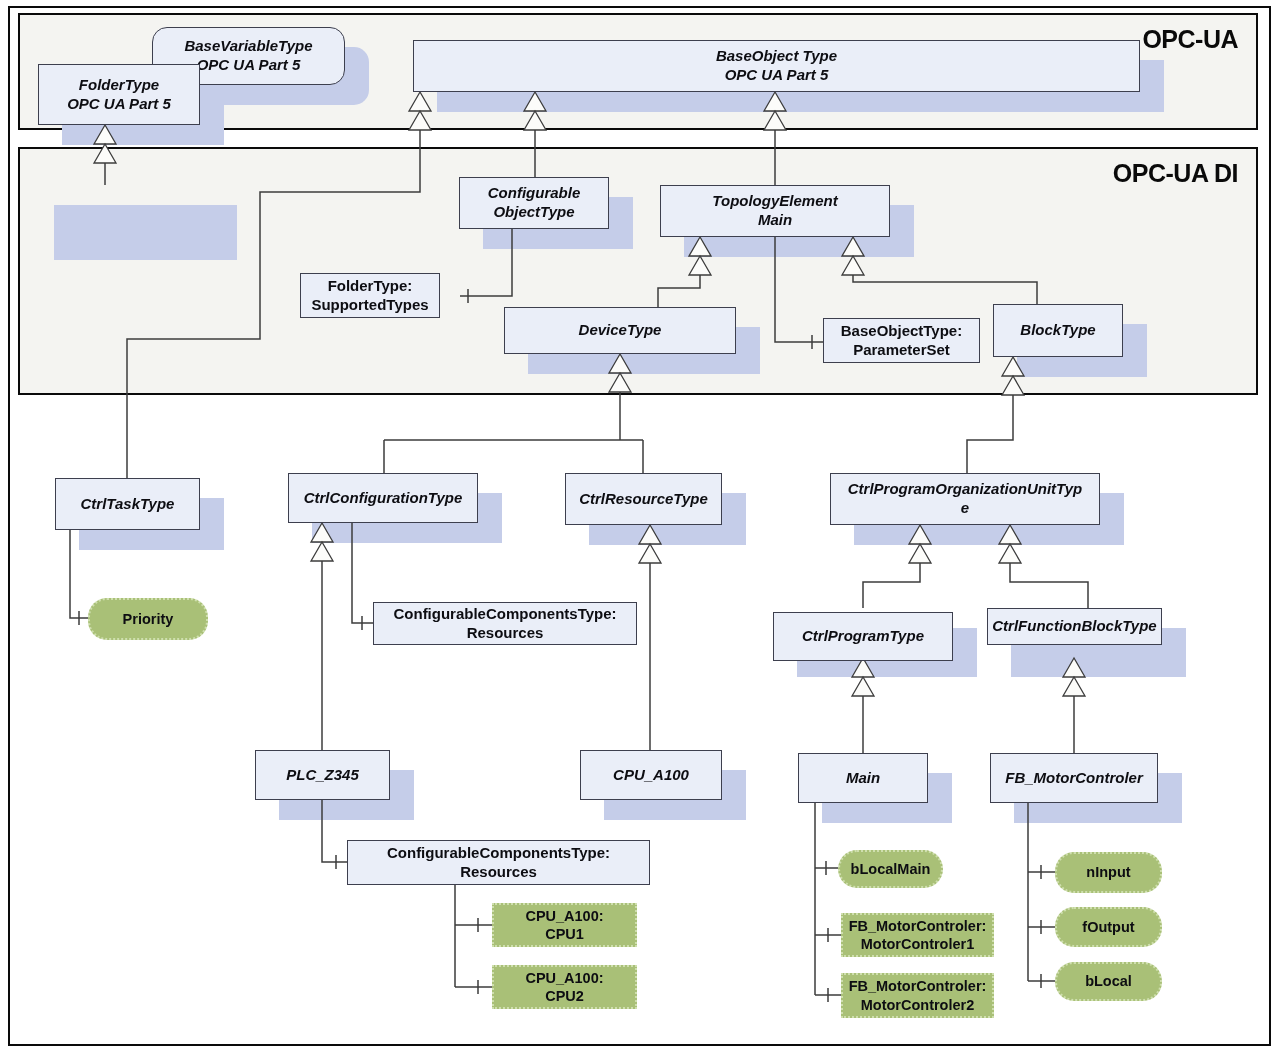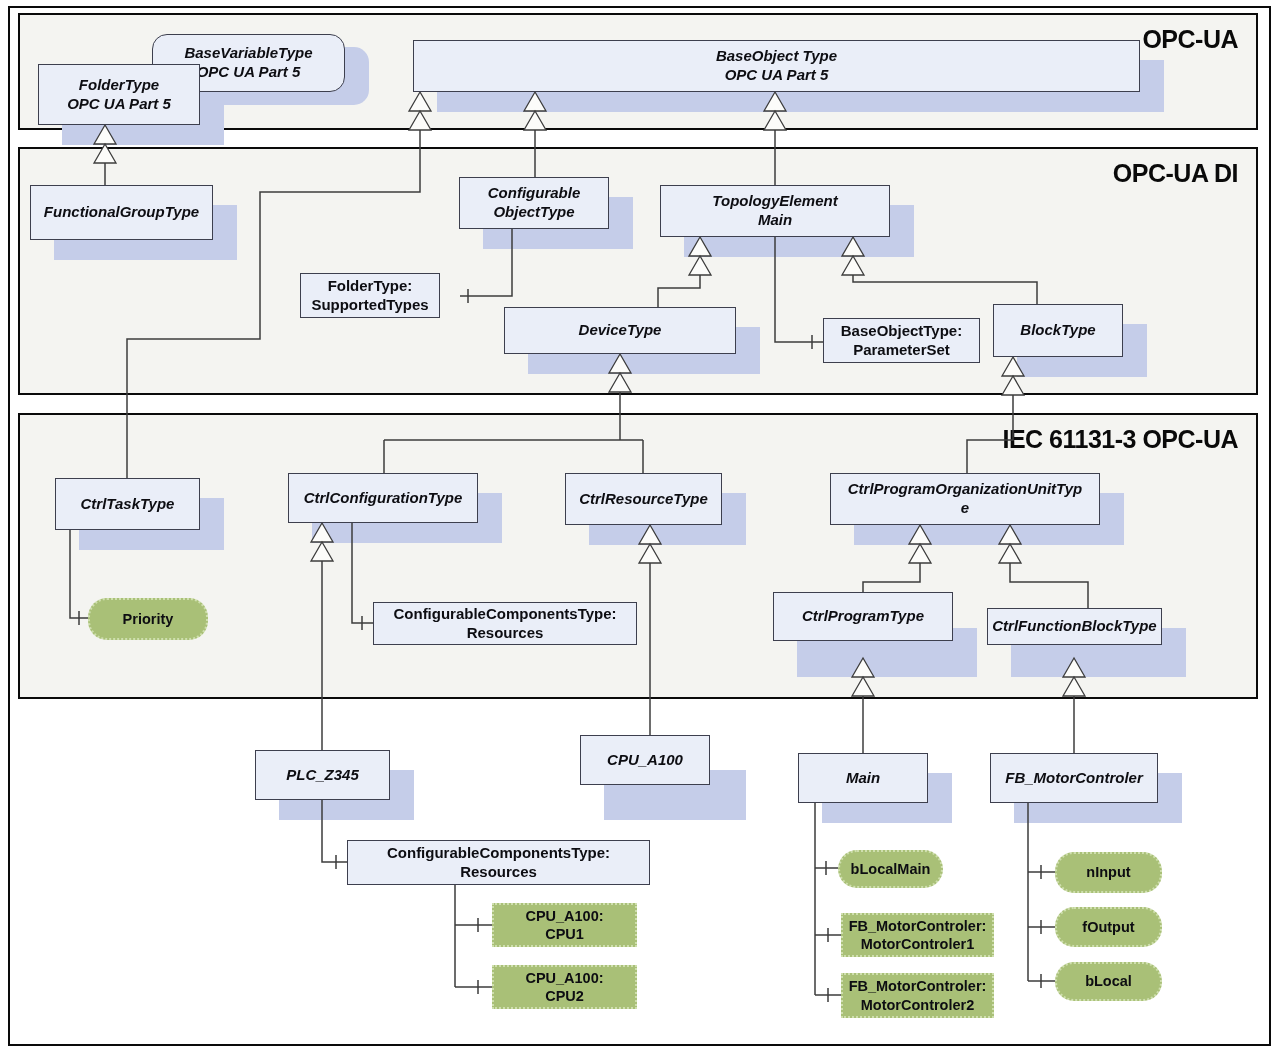--- a/index.html
+++ b/index.html
@@ -17,37 +17,34 @@
   #edges path{fill:none;stroke:var(--connector,#3c3c3c);stroke-width:1.5;}
   #edges .tri{fill:#fcfcfa;stroke:var(--connector,#3c3c3c);stroke-width:1.3;}
   .box{position:absolute;z-index:4;display:flex;flex-direction:column;align-items:center;
        justify-content:center;text-align:center;box-sizing:border-box;
        background:var(--type-box-fill,#eaeef8);border:1.4px solid var(--type-box-border,#3d3f4e);
        font-weight:bold;font-style:italic;font-size:15px;line-height:1.25;color:#0d0d12;}
   .box .ln{display:block;white-space:nowrap;}
   .inst{font-style:normal;}
   .green{background:var(--green-fill,#a9c077);border:2px dotted #cfdfae;font-style:normal;
          font-size:14.5px;}
-  .rnd{border-radius:15px;margin-top:7px;}
+  .rnd{border-radius:15px;}
   .pill{border-radius:19px;}
 </style>
 </head>
 <body>
 
 <div id="stage">
   <div id="outer-frame"></div>
 
   <div class="section" style="left:18px;top:13px;width:1240px;height:117px">
     <div class="sec-label">OPC-UA</div>
   </div>
   <div class="section" style="left:18px;top:147px;width:1240px;height:248px">
     <div class="sec-label">OPC-UA DI</div>
-  </div>
-  <div class="section" style="left:18px;top:413px;width:1240px;height:286px">
-    <div class="sec-label">IEC 61131-3 OPC-UA</div>
   </div>
 
   <div id="shadow-layer">
       <div class="shadow-rect" style="left: 176px; top: 47px; width: 193px; height: 58px; border-radius: 15px;"></div>
       <div class="shadow-rect" style="left: 62px; top: 84px; width: 162px; height: 61px; border-radius: 0px;"></div>
       <div class="shadow-rect" style="left: 437px; top: 60px; width: 727px; height: 52px; border-radius: 0px;"></div>
       <div class="shadow-rect" style="left: 54px; top: 205px; width: 183px; height: 55px; border-radius: 0px;"></div>
       <div class="shadow-rect" style="left: 483px; top: 197px; width: 150px; height: 52px; border-radius: 0px;"></div>
       <div class="shadow-rect" style="left: 684px; top: 205px; width: 230px; height: 52px; border-radius: 0px;"></div>
       <div class="shadow-rect" style="left: 528px; top: 327px; width: 232px; height: 47px; border-radius: 0px;"></div>
@@ -168,23 +165,20 @@
   </div>
   <div class="box shd" style="left:38px;top:64px;width:162px;height:61px">
     <span class="ln">FolderType</span>
     <span class="ln">OPC UA Part 5</span>
   </div>
   <div class="box shd" style="left:413px;top:40px;width:727px;height:52px">
     <span class="ln">BaseObject Type</span>
     <span class="ln">OPC UA Part 5</span>
   </div>
 
-  <div class="box shd" style="left:30px;top:185px;width:183px;height:55px">
-    <span class="ln">FunctionalGroupType</span>
-  </div>
   <div class="box shd" style="left:459px;top:177px;width:150px;height:52px">
     <span class="ln">Configurable</span>
     <span class="ln">ObjectType</span>
   </div>
   <div class="box shd" style="left:660px;top:185px;width:230px;height:52px">
     <span class="ln">TopologyElement</span>
     <span class="ln">Main</span>
   </div>
   <div class="box inst" style="left:300px;top:273px;width:140px;height:45px">
     <span class="ln">FolderType:</span>
@@ -214,31 +208,31 @@
     <span class="ln">CtrlProgramOrganizationUnitTyp</span>
     <span class="ln">e</span>
   </div>
   <div class="box green pill" style="left:88px;top:598px;width:120px;height:42px">
     <span class="ln">Priority</span>
   </div>
   <div class="box inst" style="left:373px;top:602px;width:264px;height:43px">
     <span class="ln">ConfigurableComponentsType:</span>
     <span class="ln">Resources</span>
   </div>
-  <div class="box shd" style="left:773px;top:592px;width:180px;height:49px">
+  <div class="box shd" style="left:773px;top:612px;width:180px;height:49px">
     <span class="ln">CtrlProgramType</span>
   </div>
   <div class="box shd" style="left:987px;top:608px;width:175px;height:37px">
     <span class="ln">CtrlFunctionBlockType</span>
   </div>
 
   <div class="box shd" style="left:255px;top:750px;width:135px;height:50px">
     <span class="ln">PLC_Z345</span>
   </div>
-  <div class="box shd" style="left:580px;top:735px;width:130px;height:50px">
+  <div class="box shd" style="left:580px;top:750px;width:142px;height:50px">
     <span class="ln">CPU_A100</span>
   </div>
   <div class="box shd" style="left:798px;top:753px;width:130px;height:50px">
     <span class="ln">Main</span>
   </div>
   <div class="box shd" style="left:990px;top:753px;width:168px;height:50px">
     <span class="ln">FB_MotorControler</span>
   </div>
   <div class="box inst" style="left:347px;top:840px;width:303px;height:45px">
     <span class="ln">ConfigurableComponentsType:</span>

